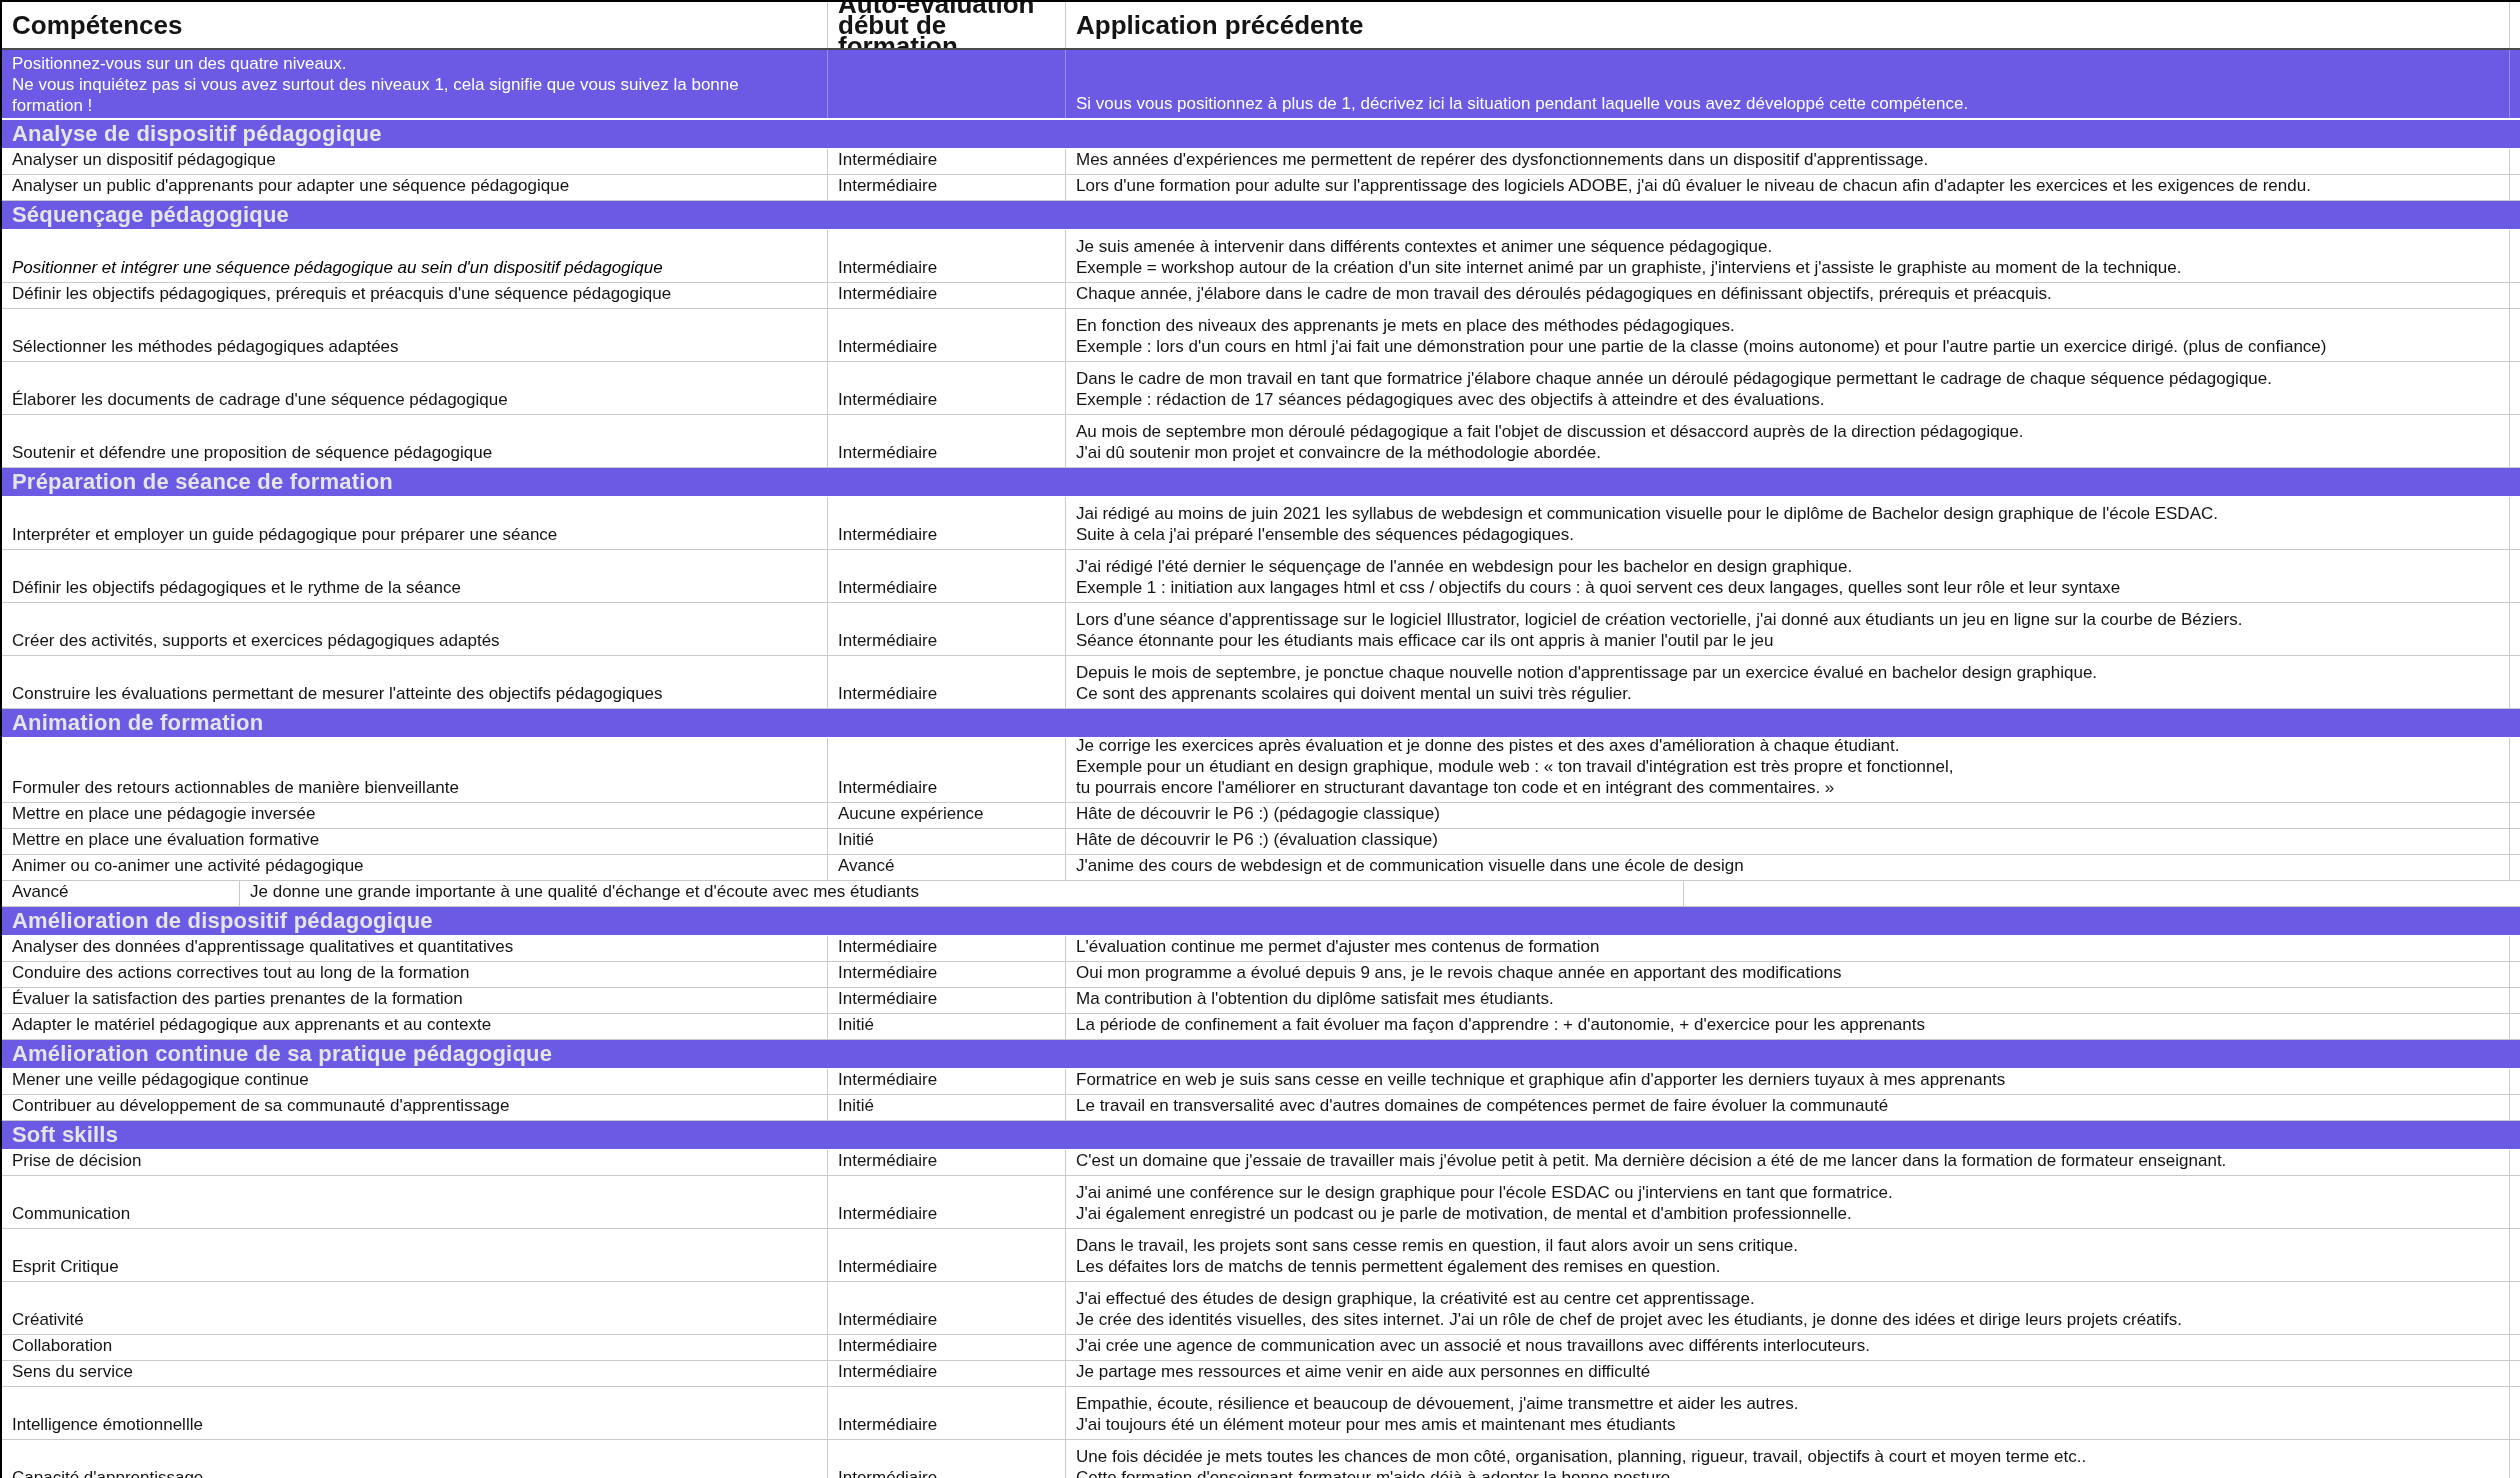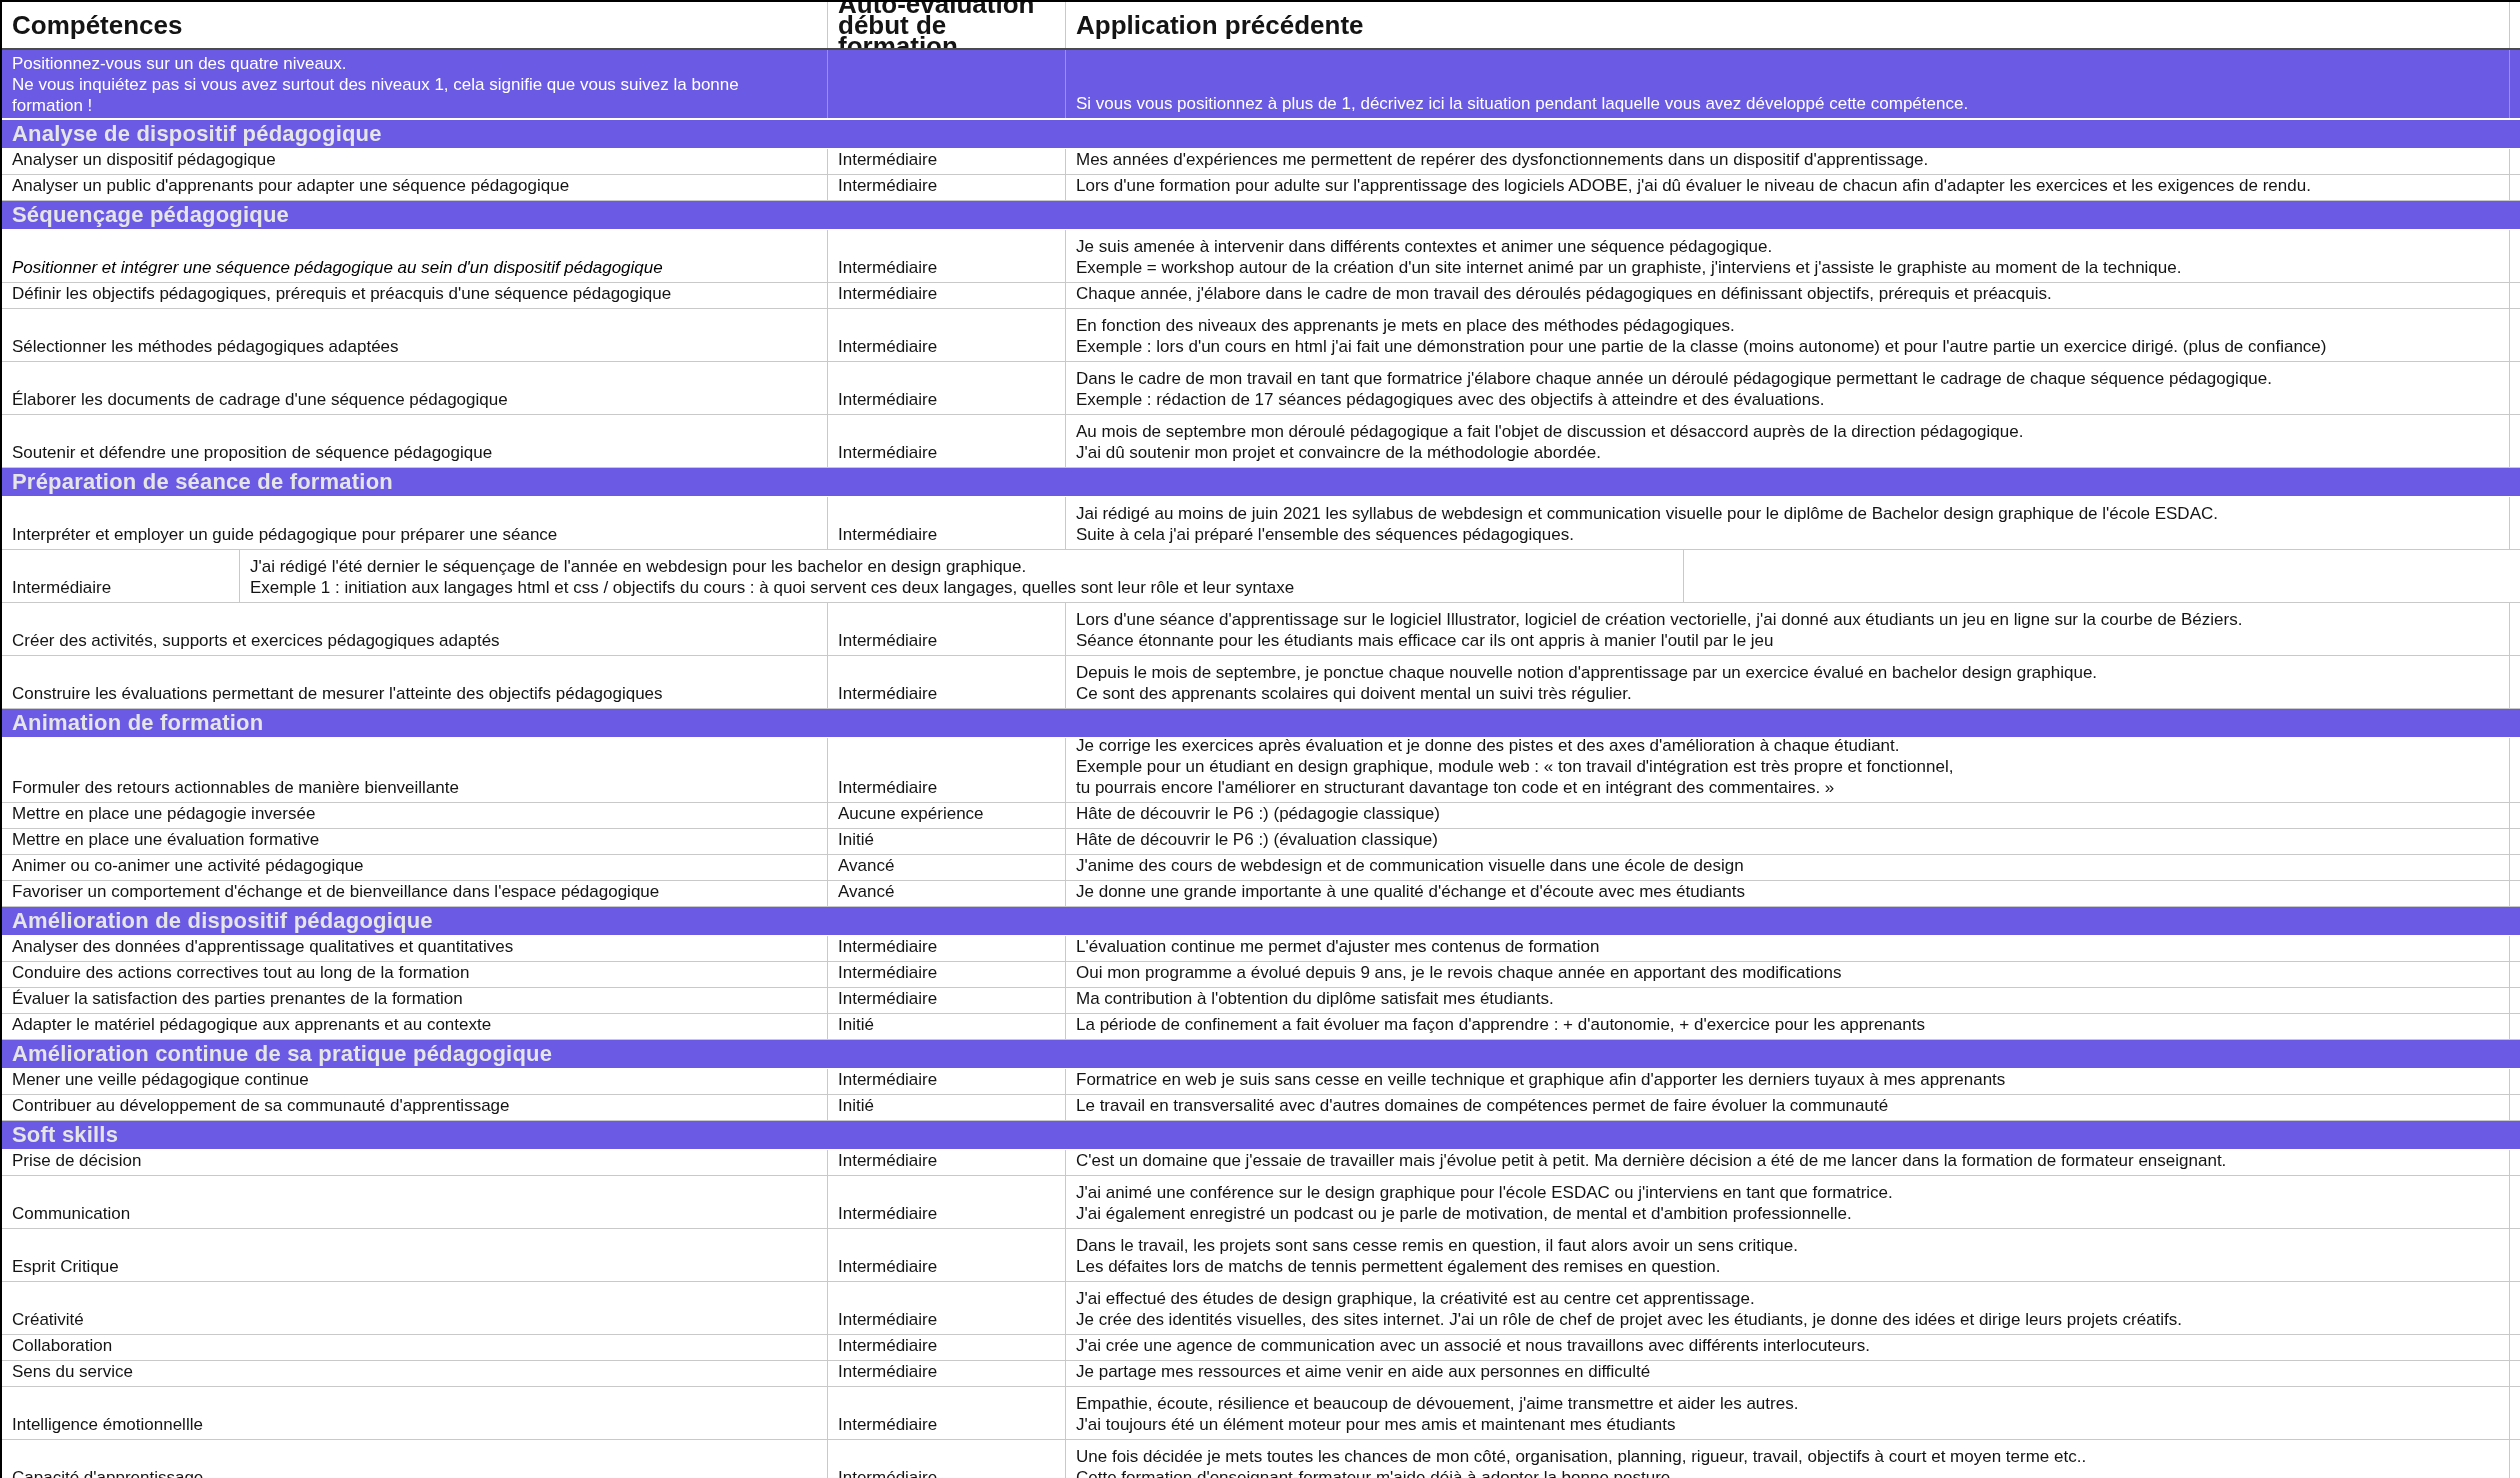--- a/index.html
+++ b/index.html
@@ -107,20 +107,21 @@
     <span class="section-title">Préparation de séance de formation</span>
   </div>
   <div class="row h2">
     <div class="cell c1">Interpréter et employer un guide pédagogique pour préparer une séance</div>
     <div class="cell c2">Intermédiaire</div>
     <div class="cell c3 ml">Jai rédigé au moins de juin 2021 les syllabus de webdesign et communication visuelle pour le diplôme de Bachelor design graphique de l'école ESDAC.
 Suite à cela j'ai préparé l'ensemble des séquences pédagogiques.</div>
     <div class="cell sliver"></div>
   </div>
   <div class="row h2">
+    <div class="cell c1">Définir les objectifs pédagogiques et le rythme de la séance</div>
     <div class="cell c2">Intermédiaire</div>
     <div class="cell c3 ml">J'ai rédigé l'été dernier le séquençage de l'année en webdesign pour les bachelor en design graphique.
 Exemple 1 : initiation aux langages html et css / objectifs du cours : à quoi servent ces deux langages, quelles sont leur rôle et leur syntaxe</div>
     <div class="cell sliver"></div>
   </div>
   <div class="row h2">
     <div class="cell c1">Créer des activités, supports et exercices pédagogiques adaptés</div>
     <div class="cell c2">Intermédiaire</div>
     <div class="cell c3 ml">Lors d'une séance d'apprentissage sur le logiciel Illustrator, logiciel de création vectorielle, j'ai donné aux étudiants un jeu en ligne sur la courbe de Béziers.
 Séance étonnante pour les étudiants mais efficace car ils ont appris à manier l'outil par le jeu</div>
@@ -157,21 +158,20 @@
     <div class="cell c3">Hâte de découvrir le P6 :) (évaluation classique)</div>
     <div class="cell sliver"></div>
   </div>
   <div class="row h1">
     <div class="cell c1">Animer ou co-animer une activité pédagogique</div>
     <div class="cell c2">Avancé</div>
     <div class="cell c3">J'anime des cours de webdesign et de communication visuelle dans une école de design</div>
     <div class="cell sliver"></div>
   </div>
   <div class="row h1">
-    <div class="cell c1">Favoriser un comportement d'échange et de bienveillance dans l'espace pédagogique</div>
     <div class="cell c2">Avancé</div>
     <div class="cell c3">Je donne une grande importante à une qualité d'échange et d'écoute avec mes étudiants</div>
     <div class="cell sliver"></div>
   </div>
 
   <div class="section-row">
     <span class="section-title">Amélioration de dispositif pédagogique</span>
   </div>
   <div class="row h1">
     <div class="cell c1">Analyser des données d'apprentissage qualitatives et quantitatives</div>

